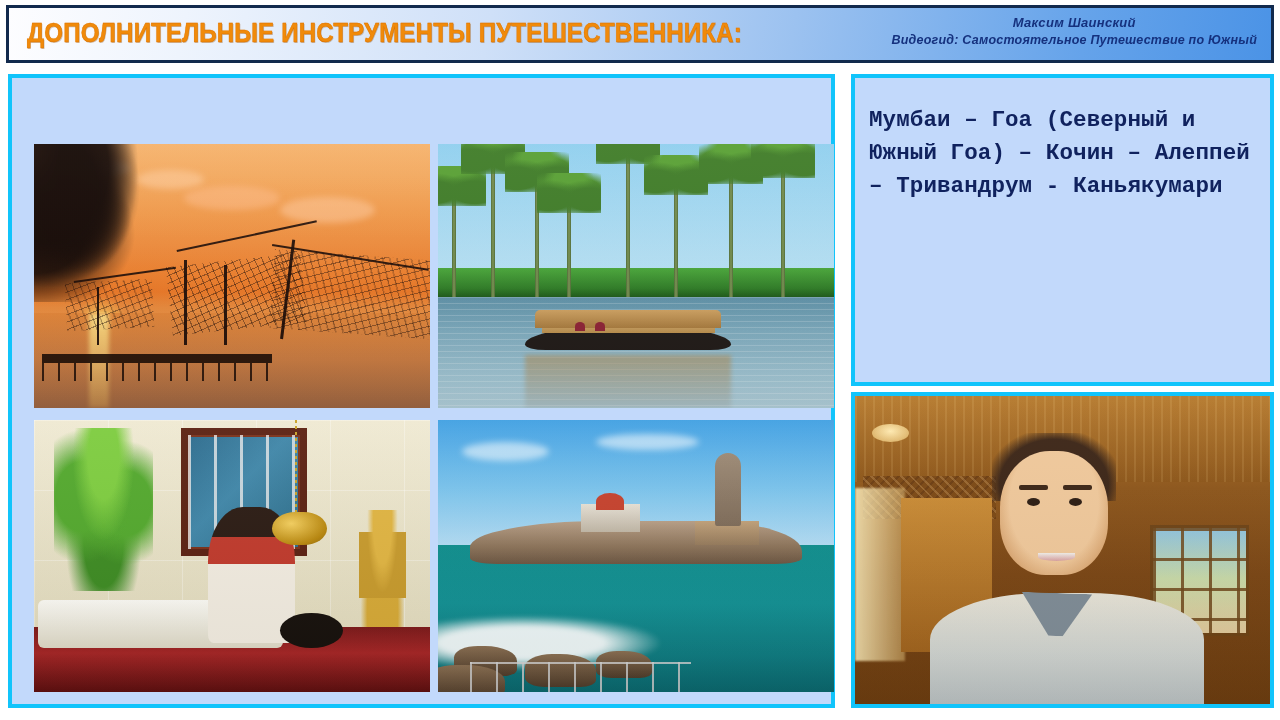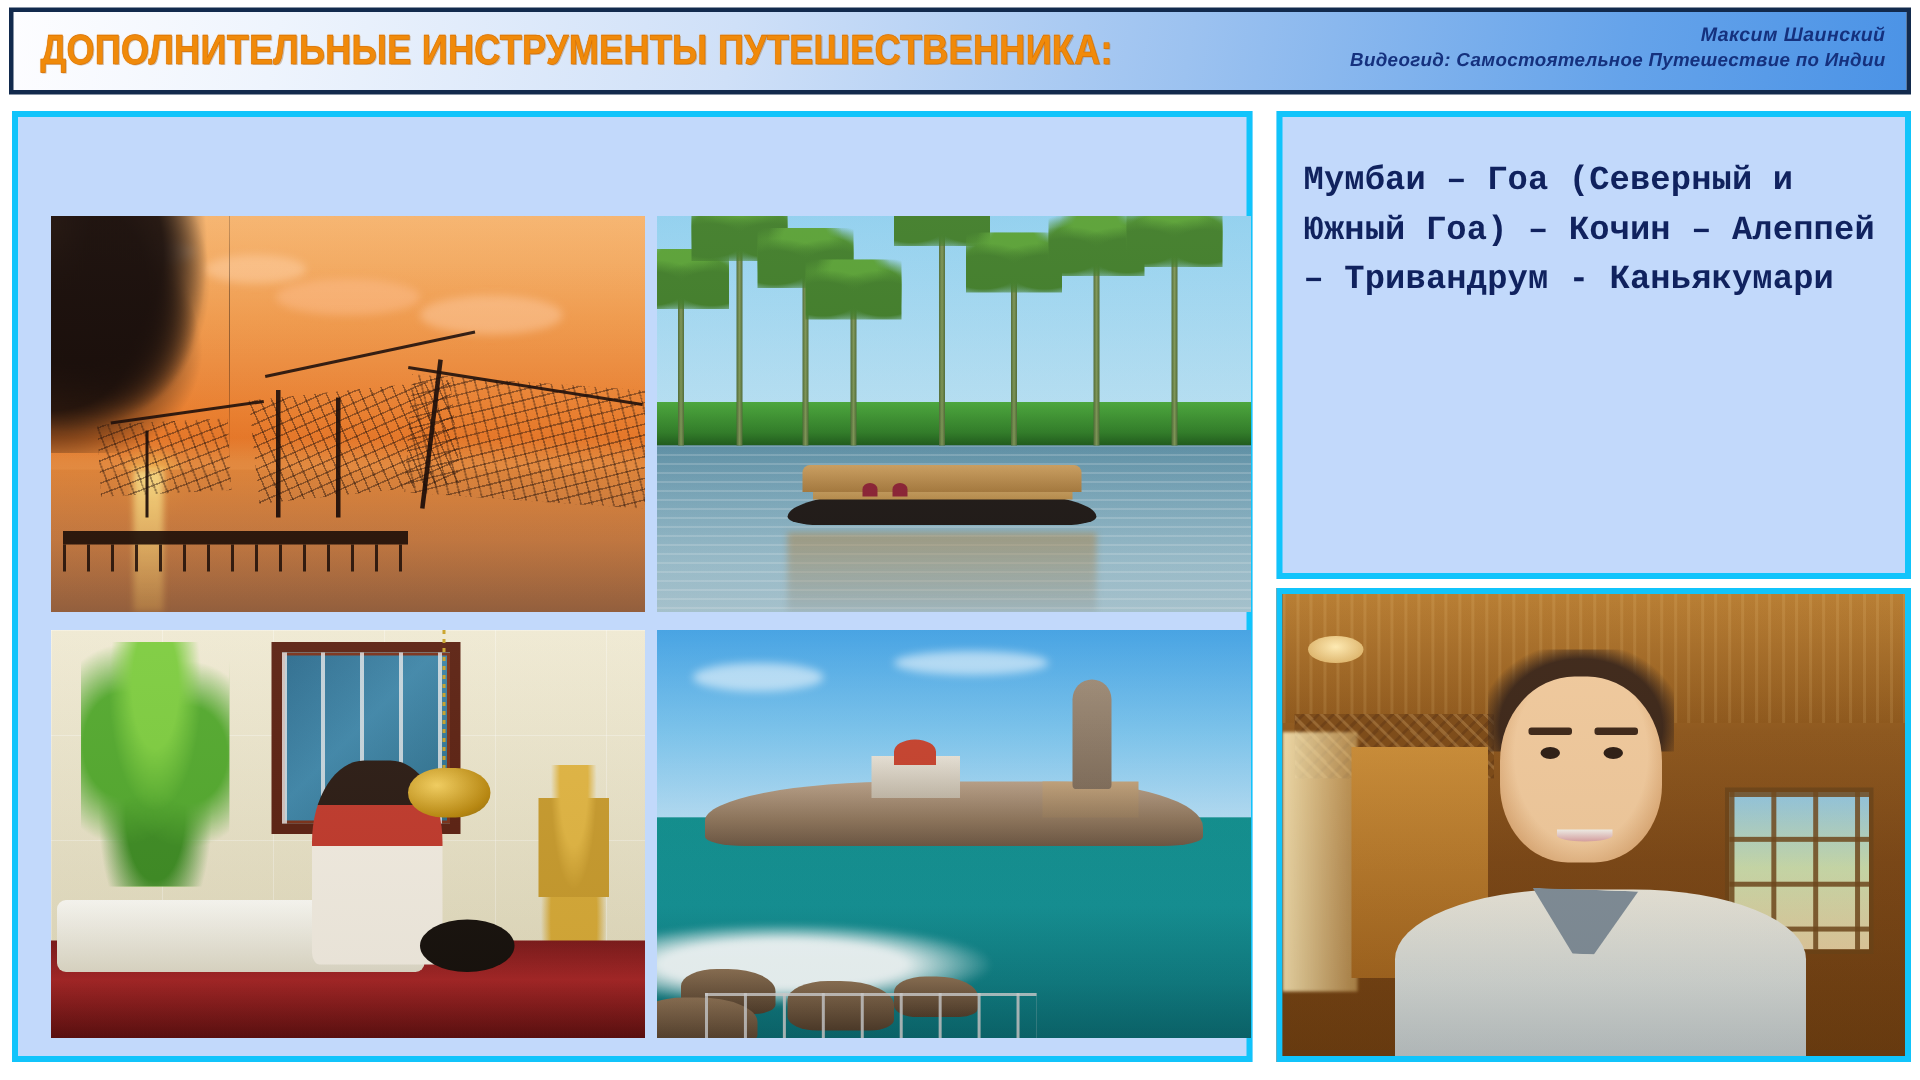--- a/index.html
+++ b/index.html
@@ -28,21 +28,21 @@
     -webkit-text-stroke: 0.4px #d96f00;
     text-shadow: 1px 1px 0 rgba(120,60,0,.28), 0 0 1px #ffb347;
     white-space: nowrap;
     transform: translateY(-52%) scaleX(0.86);
   }
   .header-right {
     position: absolute; right: 14px; top: 6px; text-align: right;
     color: #15317e; font-style: italic; font-weight: bold;
     line-height: 1.35; white-space: nowrap;
   }
-  .header-author { font-size: 13px; letter-spacing: .3px; }
+  .header-author { font-size: 13px; letter-spacing: .3px; text-align: center; }
   .header-sub { font-size: 12.5px; letter-spacing: .2px; }
 
   
   .left-panel {
     position: absolute; left: 8px; top: 74px; width: 827px; height: 634px;
     background: #c2d9fb; border: 4px solid #11c4fb;
   }
   .left-heading {
     width: 100%; text-align: center;
     margin-top: 18px;
@@ -284,21 +284,21 @@
 </style>
 </head>
 <body>
 
 <div class="slide">
 
   <div class="header">
     <div class="header-title">ДОПОЛНИТЕЛЬНЫЕ ИНСТРУМЕНТЫ ПУТЕШЕСТВЕННИКА:</div>
     <div class="header-right">
       <div class="header-author">Максим  Шаинский</div>
-      <div class="header-sub">Видеогид: Самостоятельное  Путешествие по Индии</div>
+      <div class="header-sub">Видеогид: Самостоятельное  Путешествие по Южный</div>
     </div>
   </div>
 
   <div class="left-panel">
 
     <div class="photo-grid">
 
       <div class="photo p-sunset">
         <div class="cloud c4"></div>
         <div class="cloud c1"></div>

